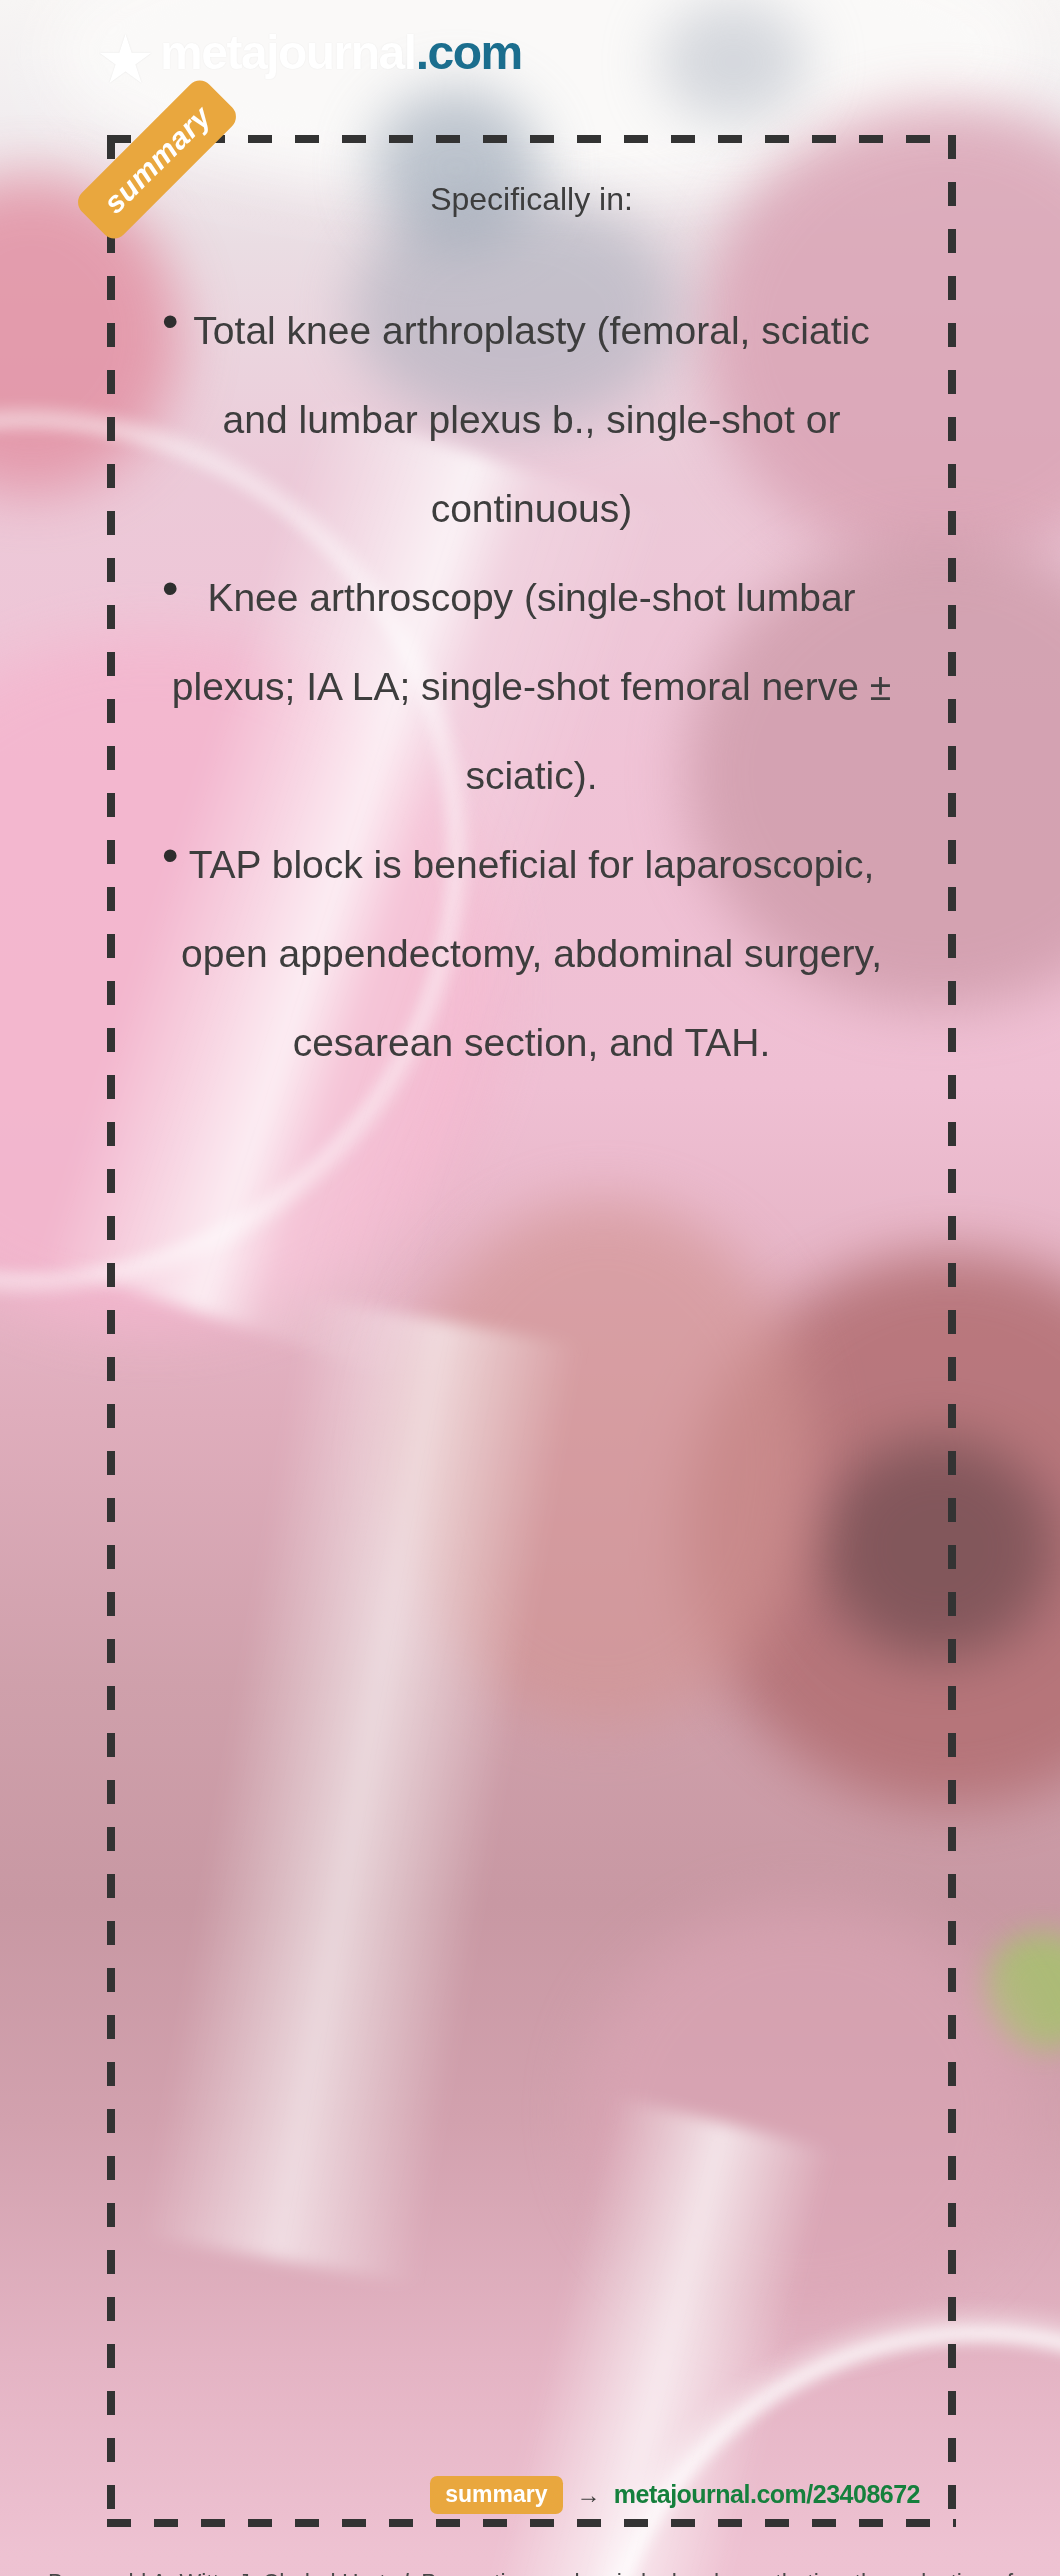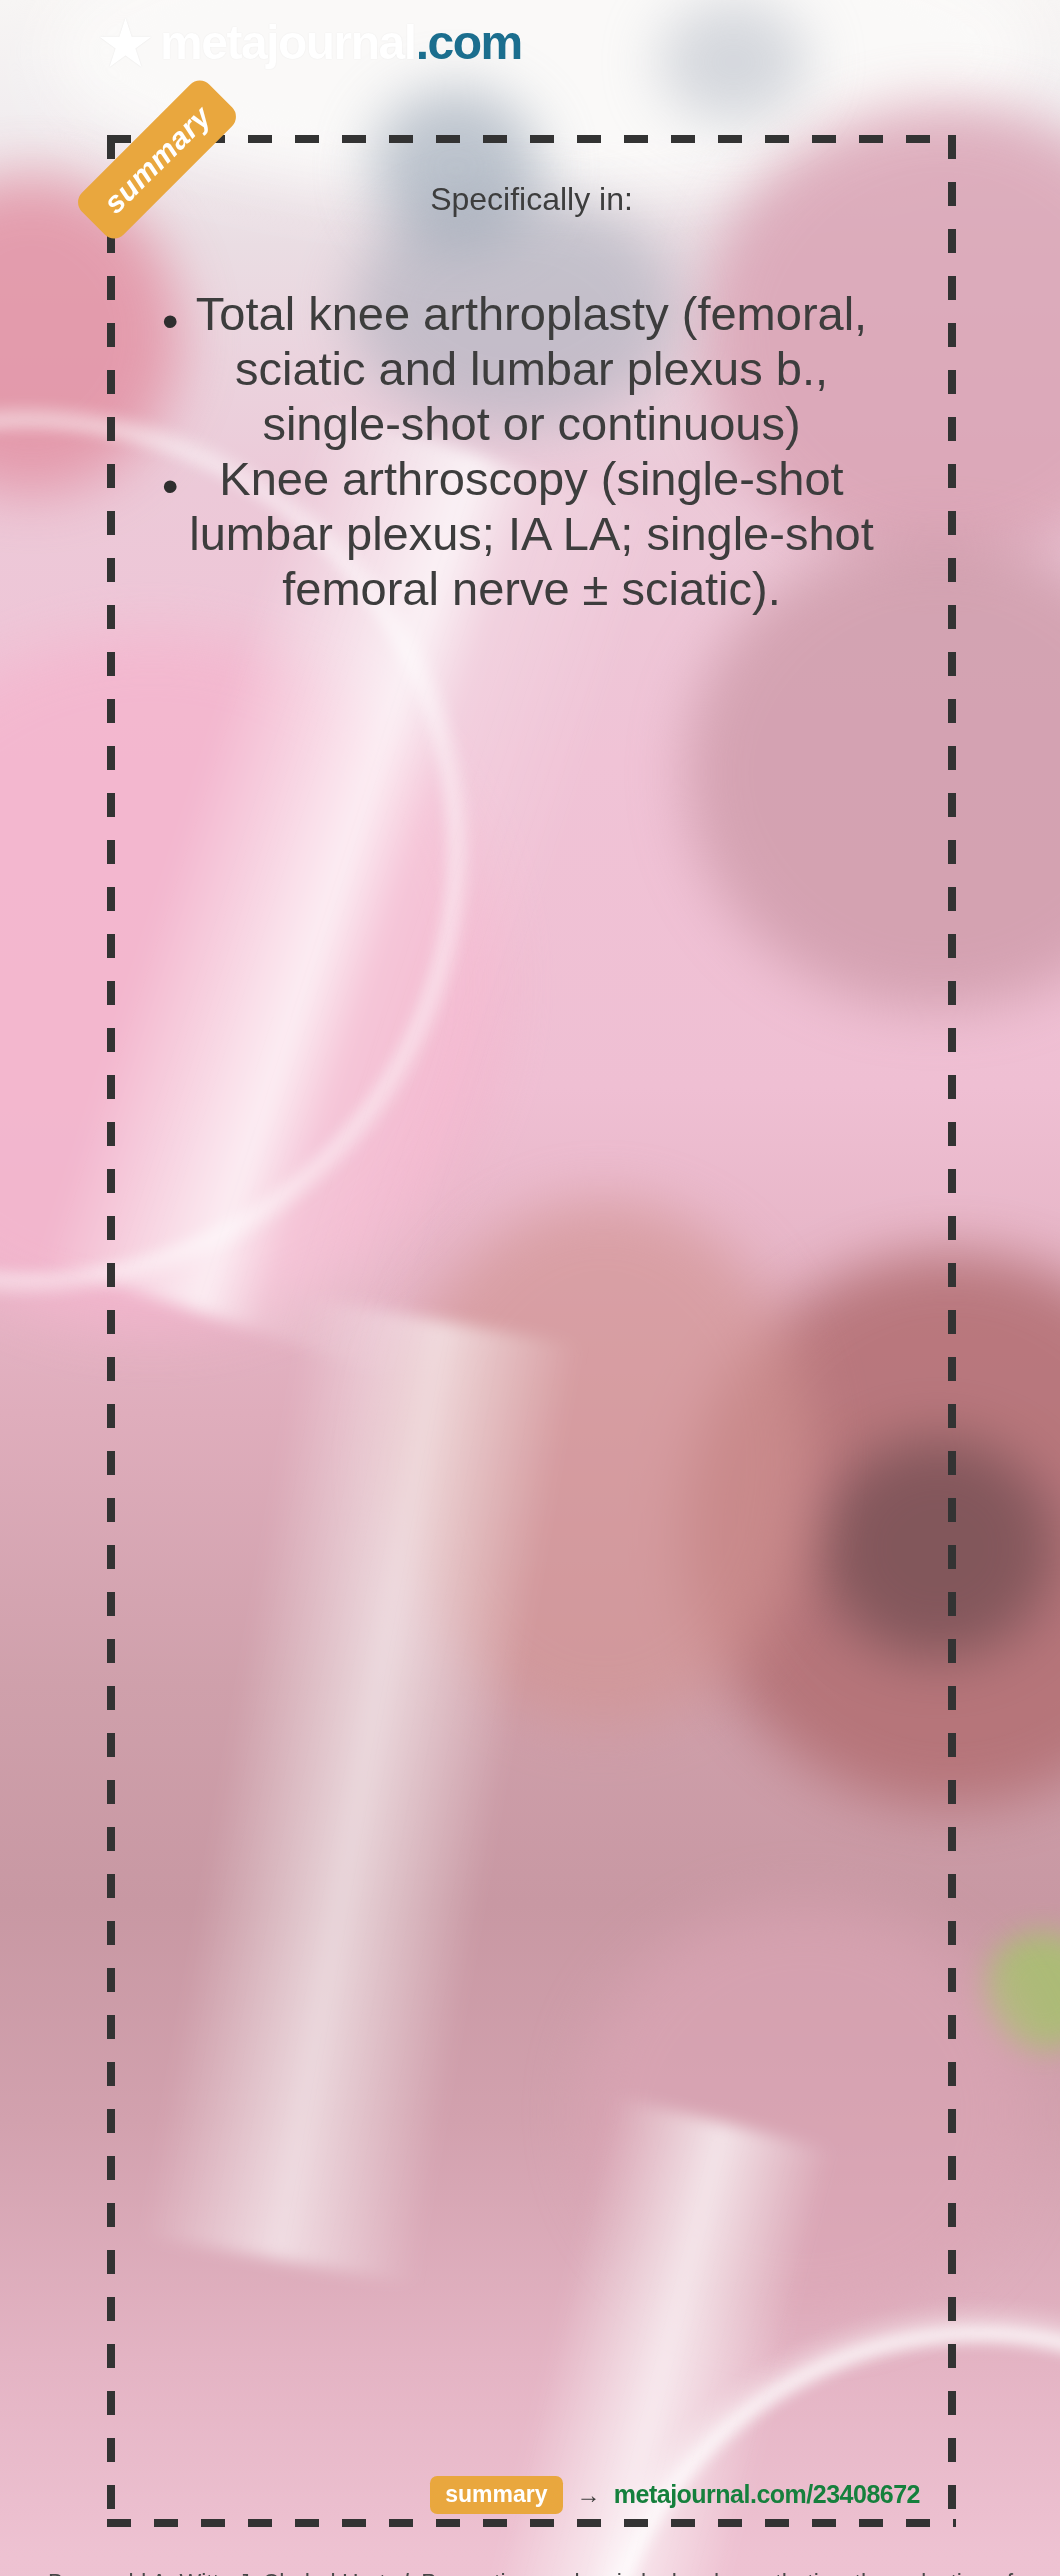--- a/index.html
+++ b/index.html
@@ -36,21 +36,21 @@
       background:linear-gradient(90deg,transparent,rgba(255,255,255,.6) 50%,transparent);}
   .s3{left:520px;top:2112px;width:227px;height:747px;transform:rotate(14deg);
       background:linear-gradient(90deg,transparent,rgba(255,255,255,.7) 50%,transparent);}
   .ring{position:absolute;border-radius:50%;filter:blur(5.2px);}
   .r1{left:541px;top:2277px;width:876px;height:876px;
       background:radial-gradient(circle,transparent 59%,rgba(255,255,255,.85) 61.5%,rgba(255,255,255,.25) 64%,transparent 67%);}
   .r2{left:-464px;top:361px;width:979px;height:979px;
       background:radial-gradient(circle,transparent 60%,rgba(255,255,255,.5) 62%,transparent 65%);}
 
   
-  .logo{position:absolute;left:95px;top:2px;display:flex;align-items:flex-end;z-index:5;}
+  .logo{position:absolute;left:95px;top:18px;display:flex;align-items:center;z-index:5;}
   .star{color:#ffffff;font-size:68px;line-height:1;margin-right:4.1px;transform:translateY(7.2px);
         text-shadow:0 0 1.5px rgba(0,0,0,.10);}
   .logo-name{color:#ffffff;font-weight:bold;font-size:48px;letter-spacing:-1.5px;
         text-shadow:0 0 1.5px rgba(0,0,0,.08);}
   .logo-tld{color:#1b6e8e;font-weight:bold;font-size:48px;letter-spacing:-1.5px;}
 
   
   .card{position:absolute;left:107px;top:135px;width:849px;height:2392px;z-index:4;}
   .edge{position:absolute;}
   .edge.h{left:0;right:0;height:8.2px;
@@ -60,21 +60,21 @@
     background-image:repeating-linear-gradient(180deg,#333 0 24px,transparent 24px 47px);}
   .edge.left{left:0;} .edge.right{right:0;}
 
   .ribbon{position:absolute;left:-40px;top:-5.2px;width:180px;height:59px;background:#e9a73e;
     border-radius:13.4px;transform:rotate(-45deg);display:flex;align-items:center;justify-content:center;}
   .ribbon span{color:#fff;font-weight:bold;font-style:italic;font-size:30px;letter-spacing:0.5px;}
 
   .intro{margin:0;padding:52px 46px 0;font-size:47px;line-height:70px;color:#3d3d3d;text-align:center;}
   .subheading{margin:29px 0 0;font-size:32px;line-height:70px;color:#3d3d3d;text-align:center;}
   .bullets{list-style:none;margin:52px 0 0;padding:0 31px;}
-  .bullets li{position:relative;font-size:47px;line-height:55px;color:#3d3d3d;text-align:center;padding:0 26px;}
+  .bullets li{position:relative;font-size:39px;line-height:89px;color:#3d3d3d;text-align:center;padding:0 26px;}
   .bullets li::before{content:attr(data-marker);position:absolute;left:24px;top:0;
     font-size:47px;line-height:70px;color:#2e2e2e;}
 
   .card-footer{position:absolute;right:36px;bottom:13.4px;display:flex;align-items:center;gap:13.4px;}
   .badge{background:#e9a73e;color:#fff;font-weight:bold;font-size:23px;line-height:1;
     padding:7.2px 15.5px;border-radius:7.2px;}
   .arrow{font-size:24px;font-weight:bold;color:#3b3b3b;}
   .permalink{font-size:25px;font-weight:bold;color:#15803d;letter-spacing:-0.5px;}
 
   
@@ -121,20 +121,21 @@
 
   <div class="ribbon">
     <span>summary</span>
   </div>
 
   <p class="subheading">Specifically in:</p>
 
   <ul class="bullets">
     <li data-marker="•">Total knee arthroplasty (femoral, sciatic and lumbar plexus b., single-shot or continuous)</li>
     <li data-marker="•">Knee arthroscopy (single-shot lumbar plexus; IA LA; single-shot femoral nerve ± sciatic).</li>
+    <li data-marker="•">TAP block is beneficial for laparoscopic, open appendectomy, abdominal surgery, cesarean section, and TAH.</li>
   </ul>
 
   <div class="card-footer">
     <span class="badge">summary</span>
     <span class="arrow">→</span>
     <span class="permalink">metajournal.com/23408672</span>
   </div>
 </section>
 
 <footer class="citation">

